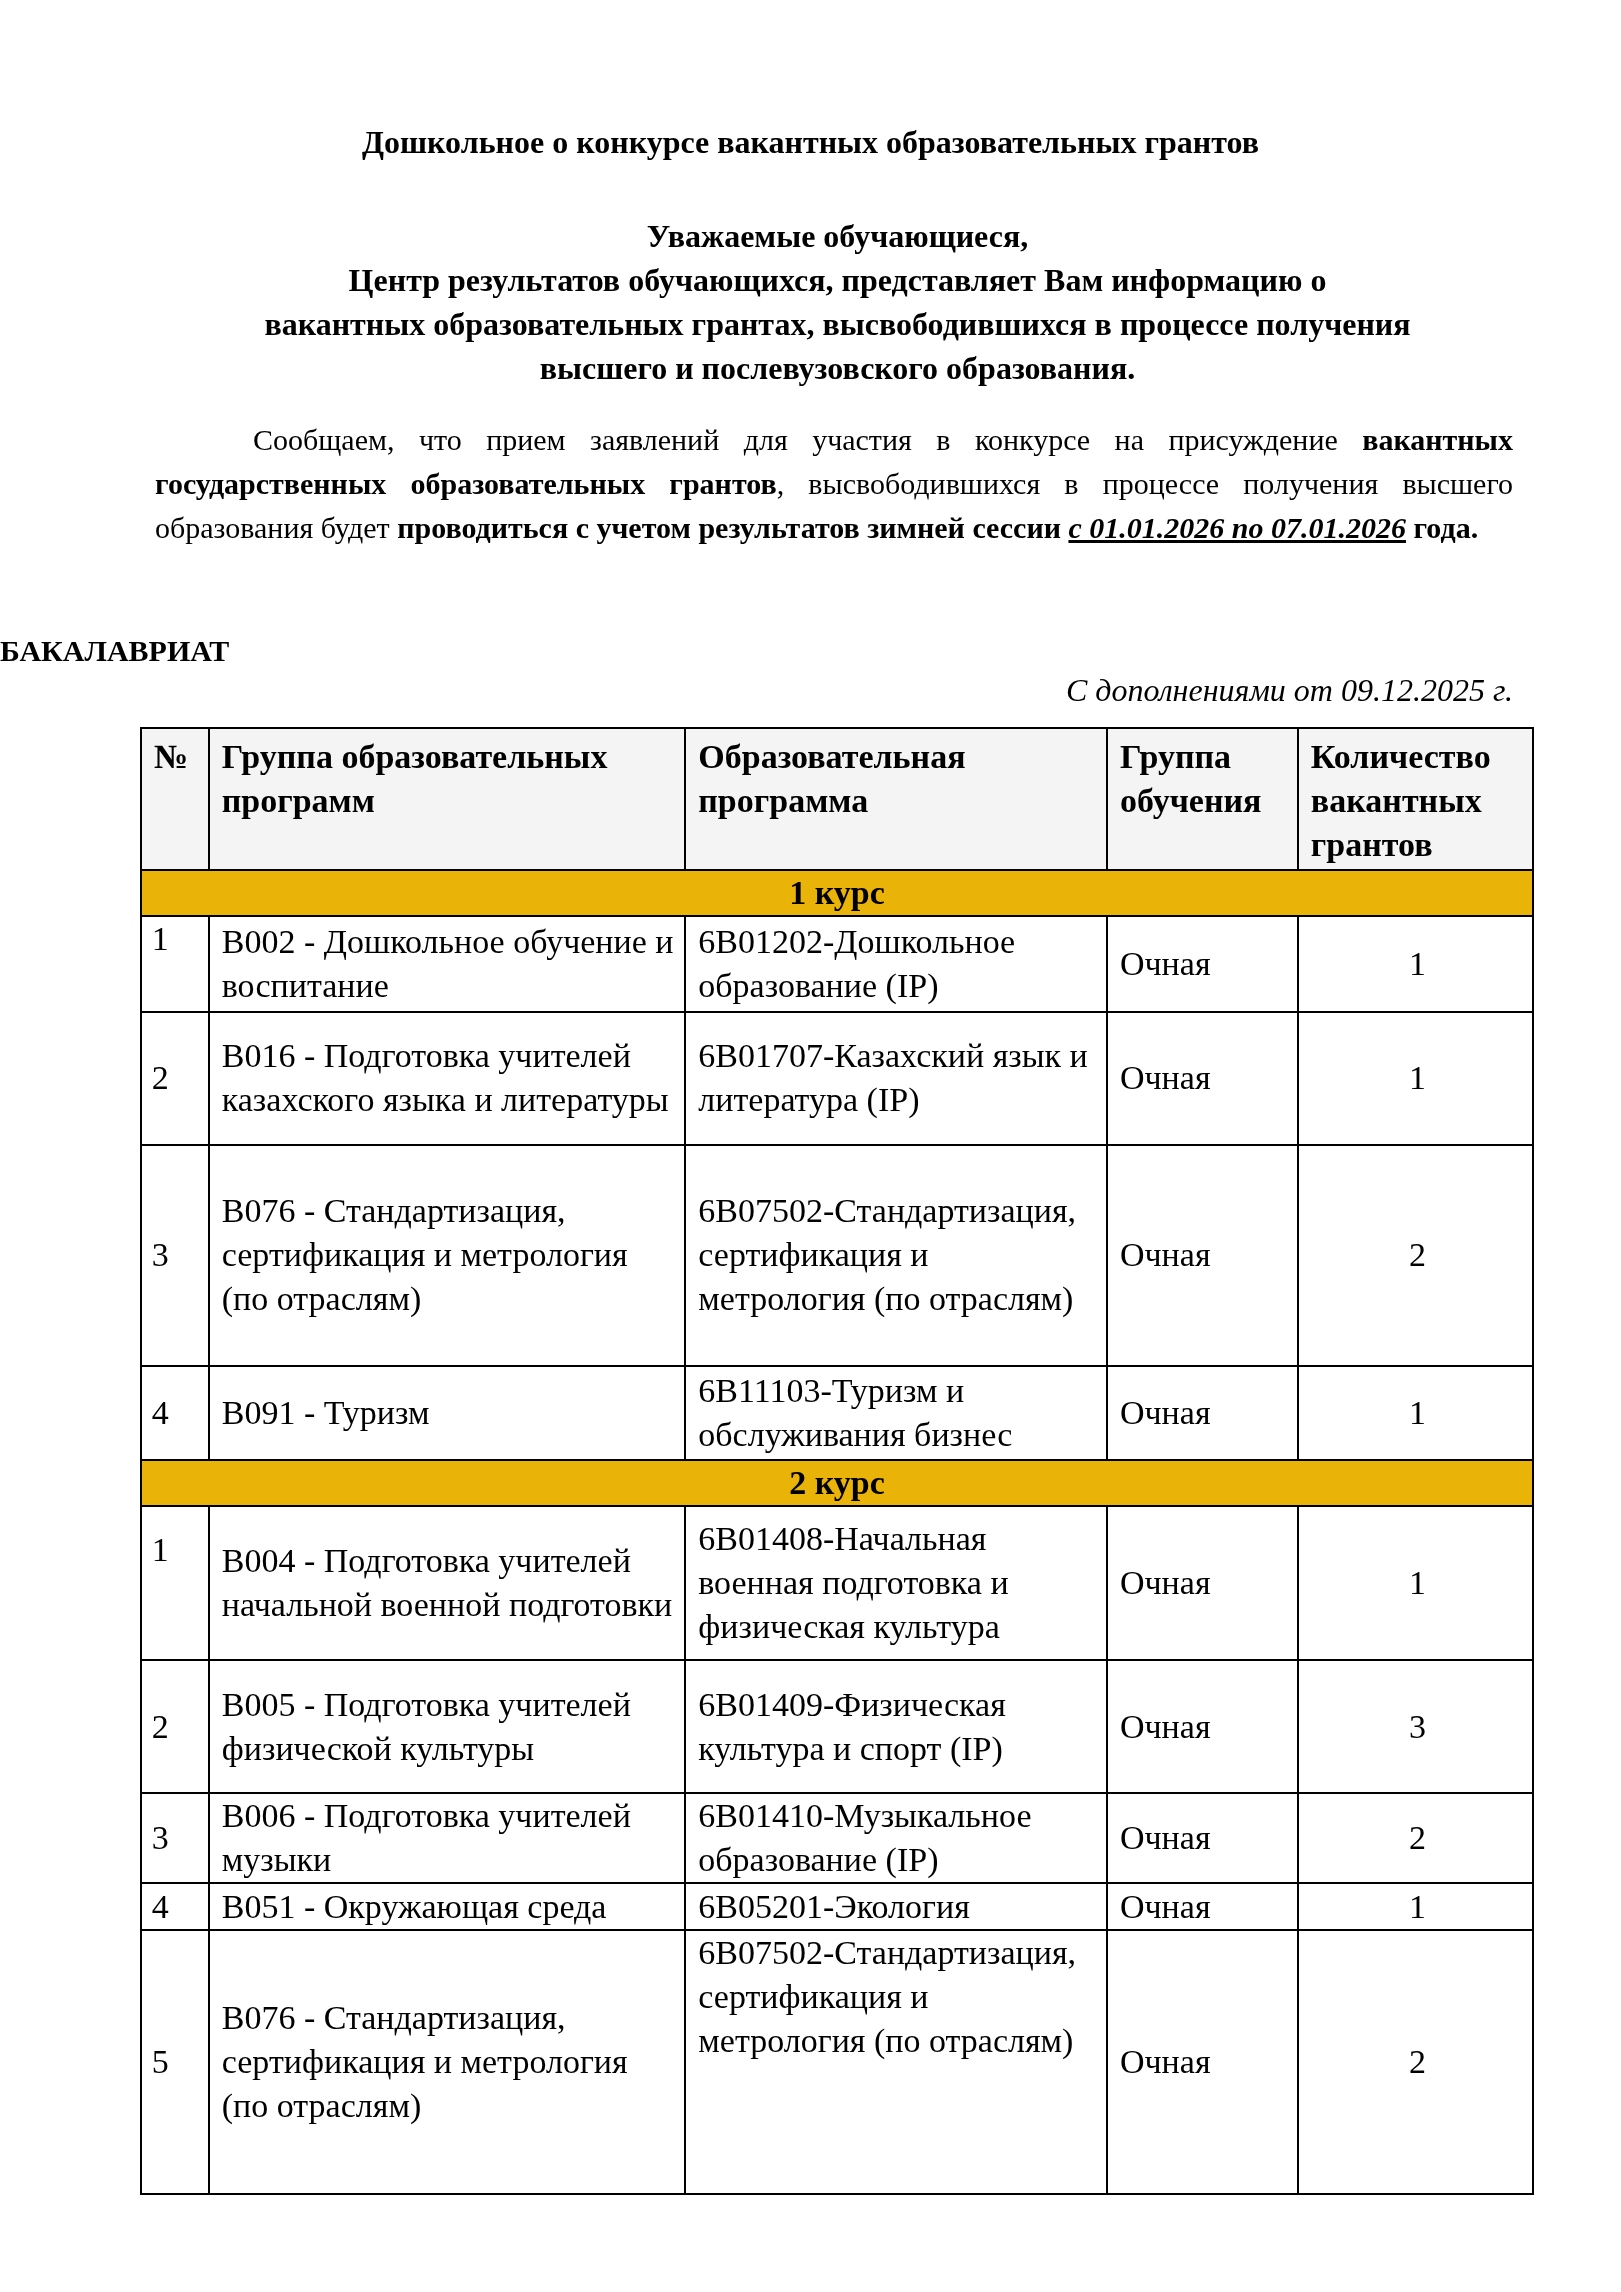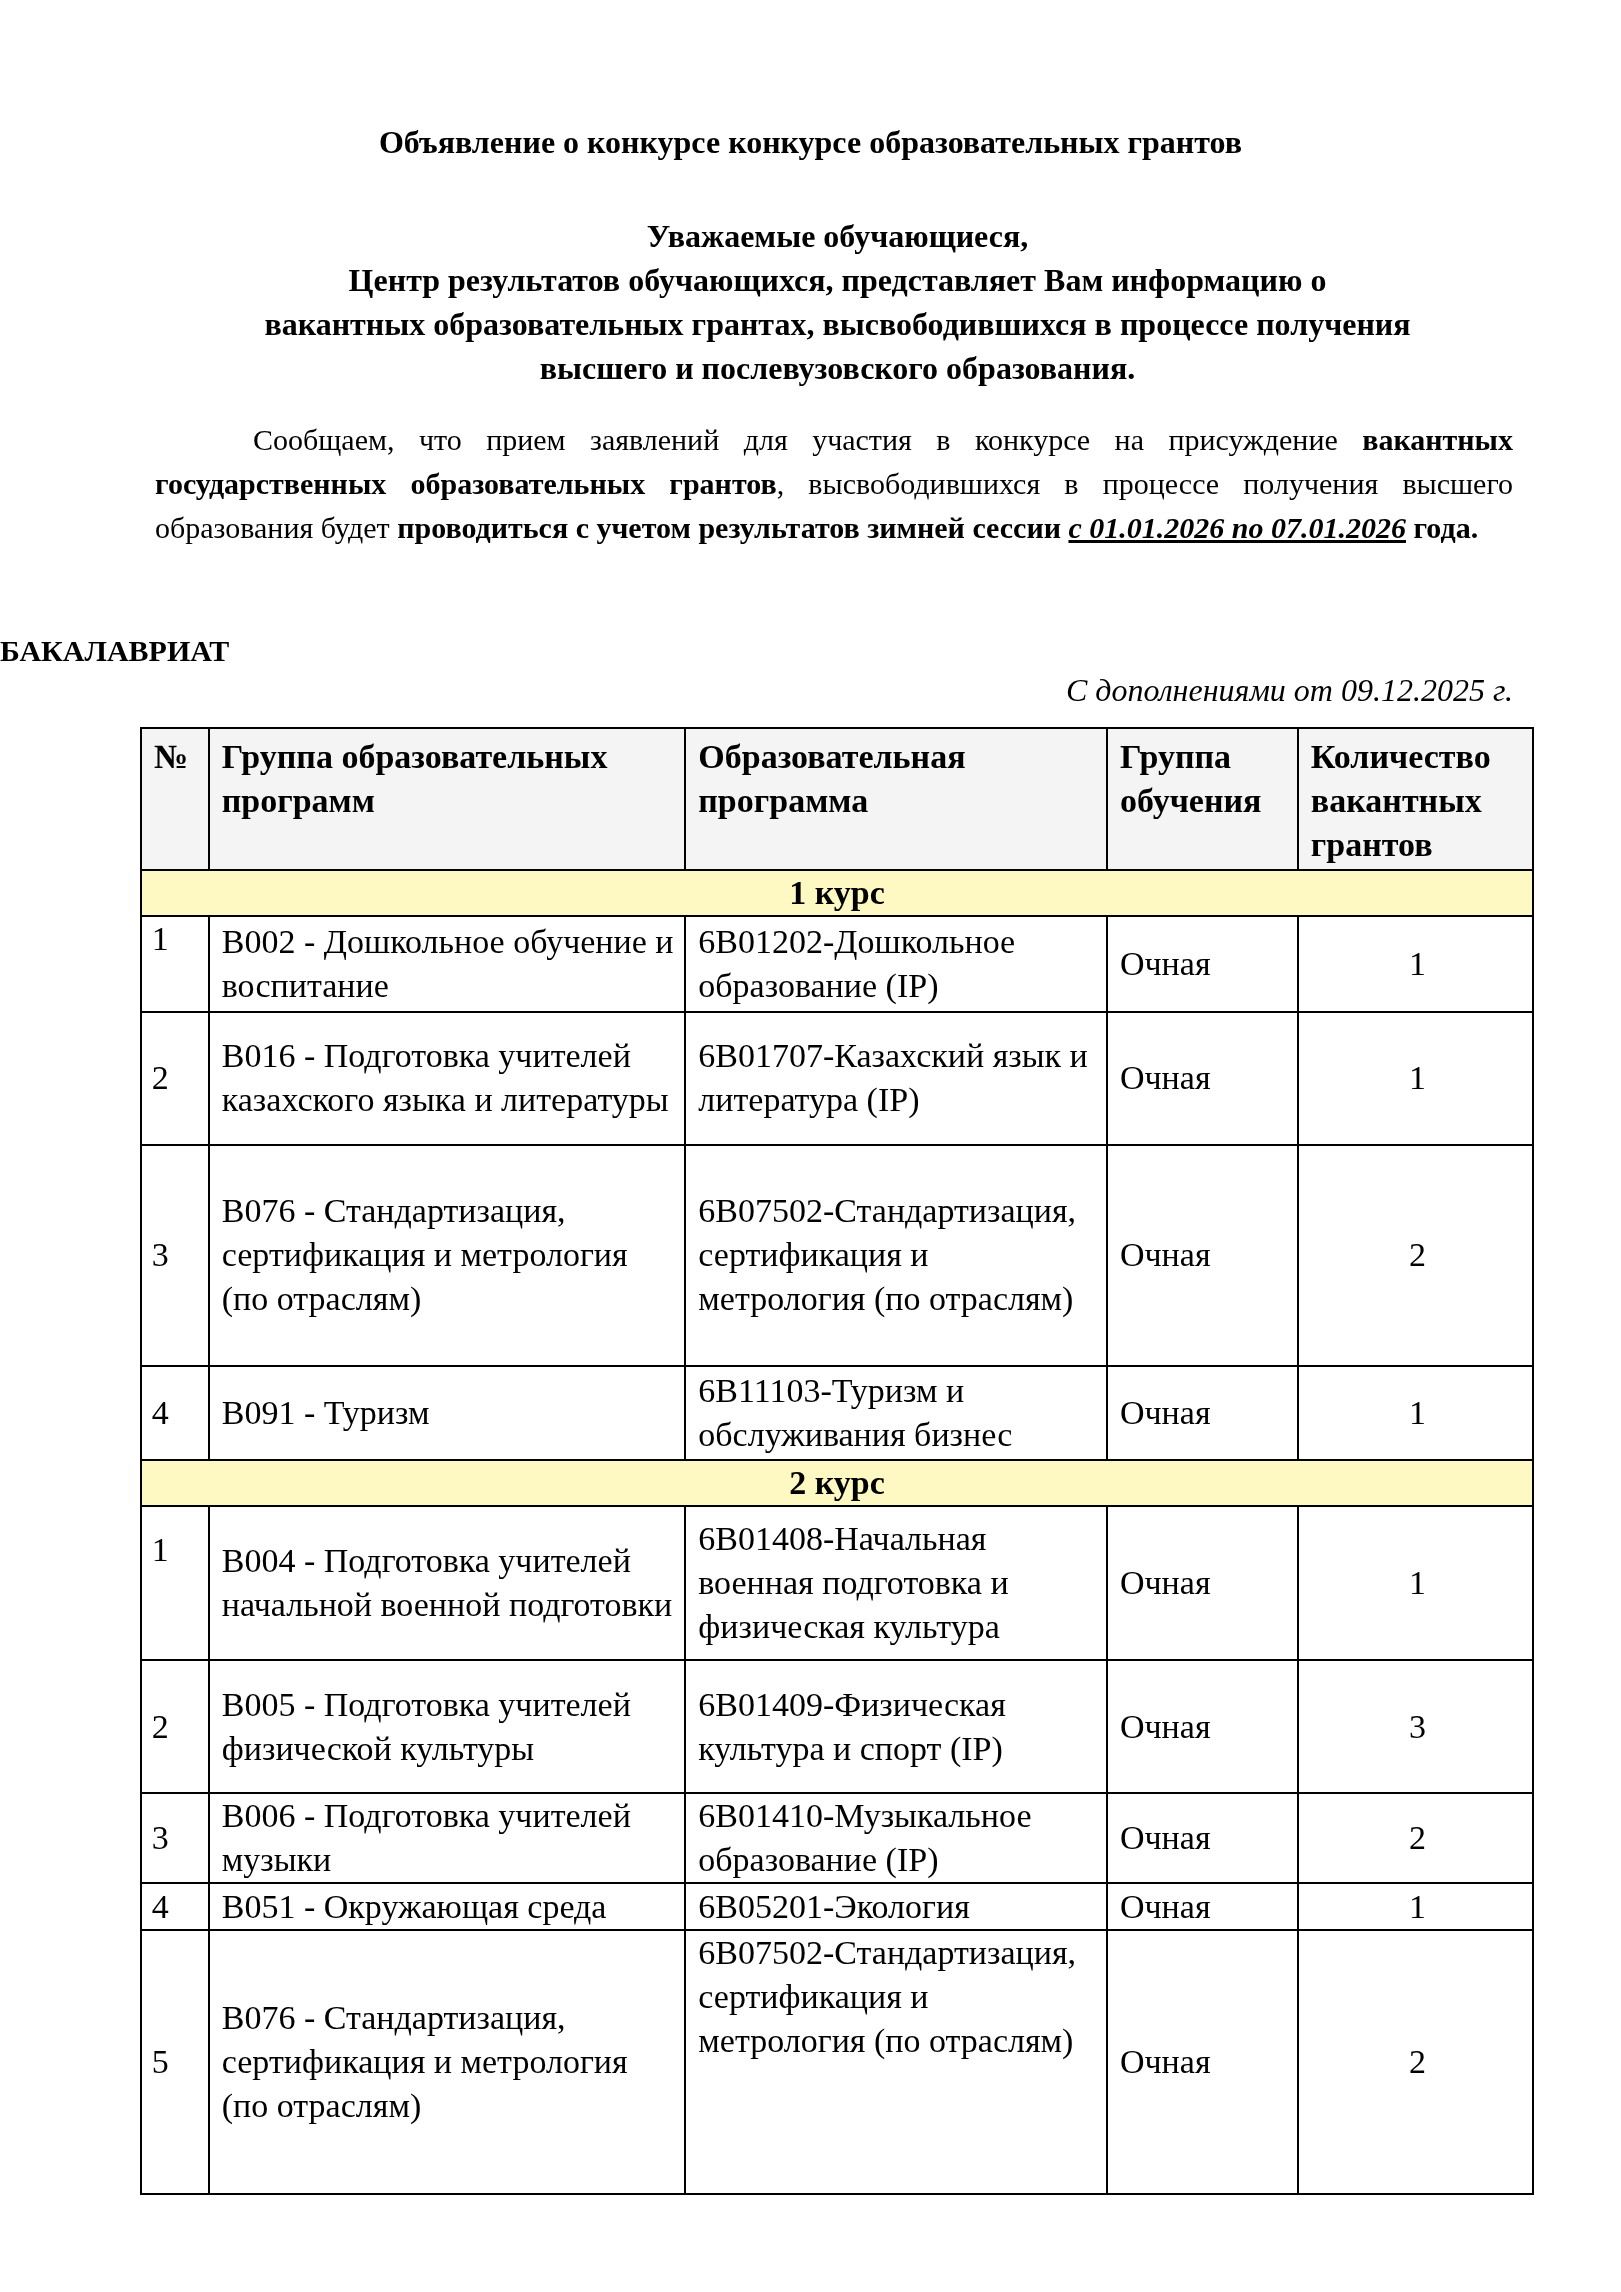--- a/index.html
+++ b/index.html
@@ -12,33 +12,33 @@
   .para .indent { display: inline-block; width: 98px; }
   .para b { font-weight: bold; }
   .para .dates { font-weight: bold; font-style: italic; text-decoration: underline; }
   .section { left: 0; width: 1621px; top: 631px; text-align: left; font-weight: bold; font-size: 30px; line-height: 39px; }
   .addendum { right: 108px; top: 671px; font-style: italic; font-size: 32px; line-height: 39px; }
   table { position: absolute; left: 140px; top: 727px; width: 1394px; border-collapse: collapse;
           font-size: 34px; line-height: 44px; }
   td, th { border: 2px solid #000; padding: 0 7.8px 0 11.8px; vertical-align: middle; text-align: left; }
   thead th { background: #f4f4f4; font-weight: bold; vertical-align: top; padding-top: 5.9px; padding-bottom: 2px; height: 124px; }
   col.c1 { width: 68px; } col.c2 { width: 477px; } col.c3 { width: 422px; } col.c4 { width: 191px; } col.c5 { width: 235px; }
-  tr.course td { background: #fef9c3; font-weight: bold; text-align: center; height: 44px; padding: 0; }
+  tr.course td { background: #eab308; font-weight: bold; text-align: center; height: 44px; padding: 0; }
   td.num { padding-left: 9.8px; }
   td.count { text-align: center; }
   td.num.top { vertical-align: top; padding-top: 21.6px; }
   tr.r-1-1 td { height: 94px; } tr.r-1-2 td { height: 131px; } tr.r-1-3 td { height: 219px; }
   tr.r-1-4 td { height: 92px; } tr.r-2-1 td { height: 131px; } tr.r-2-2 td { height: 131px; }
   tr.r-2-3 td { height: 86px; } tr.r-2-4 td { height: 45px; } tr.r-2-5 td { height: 262px; }
   td.prog5 { vertical-align: top; padding-top: 0; }
 </style>
 </head>
 <body>
 
-<div class="abs title">Объявление о конкурсе конкурсе образовательных грантов</div>
+<div class="abs title">Дошкольное о конкурсе вакантных образовательных грантов</div>
 
 <div class="abs greeting">
   <div>Уважаемые обучающиеся,</div>
   <div>Центр результатов обучающихся, представляет Вам информацию о</div>
   <div>вакантных образовательных грантах, высвободившихся в процессе получения</div>
   <div>высшего и послевузовского образования.</div>
 </div>
 
 <div class="abs para"><span class="indent"></span><span>Сообщаем, что прием заявлений для участия в конкурсе на присуждение </span><b>вакантных государственных образовательных грантов</b><span>, высвободившихся в процессе получения высшего образования будет </span><b>проводиться с учетом результатов зимней сессии </b><span class="dates">с 01.01.2026 по 07.01.2026</span><b> года.</b></div>
 

